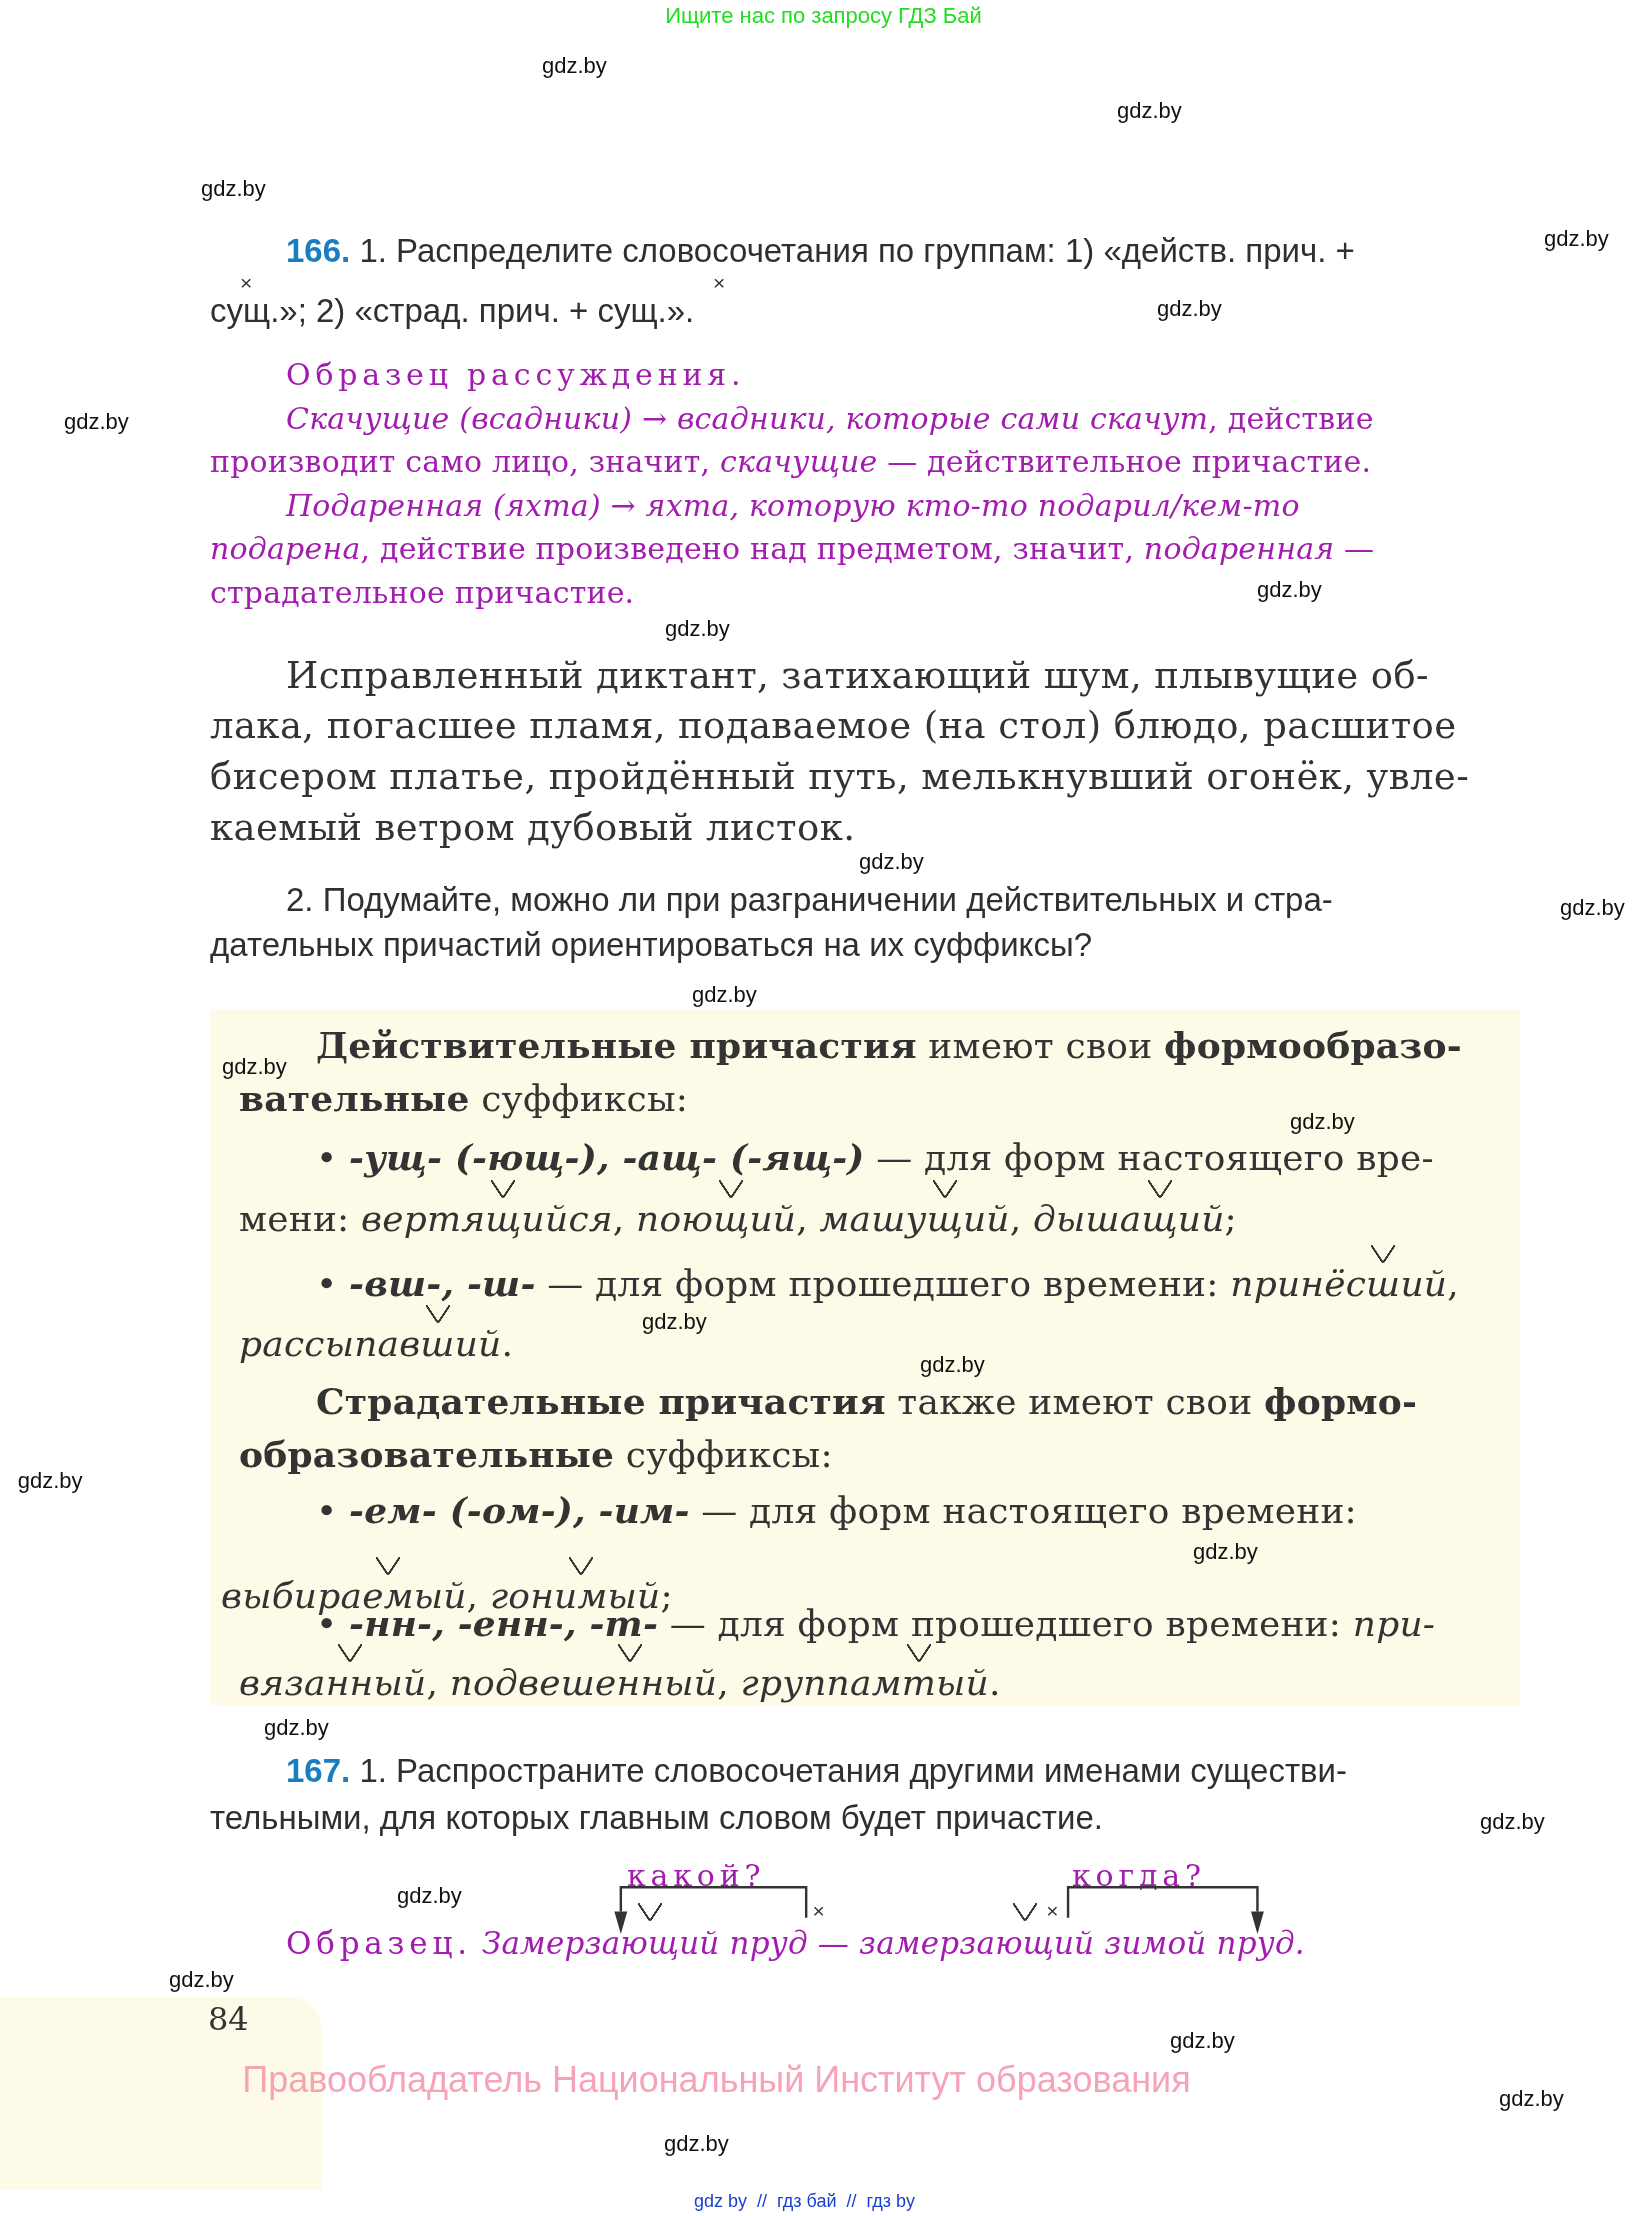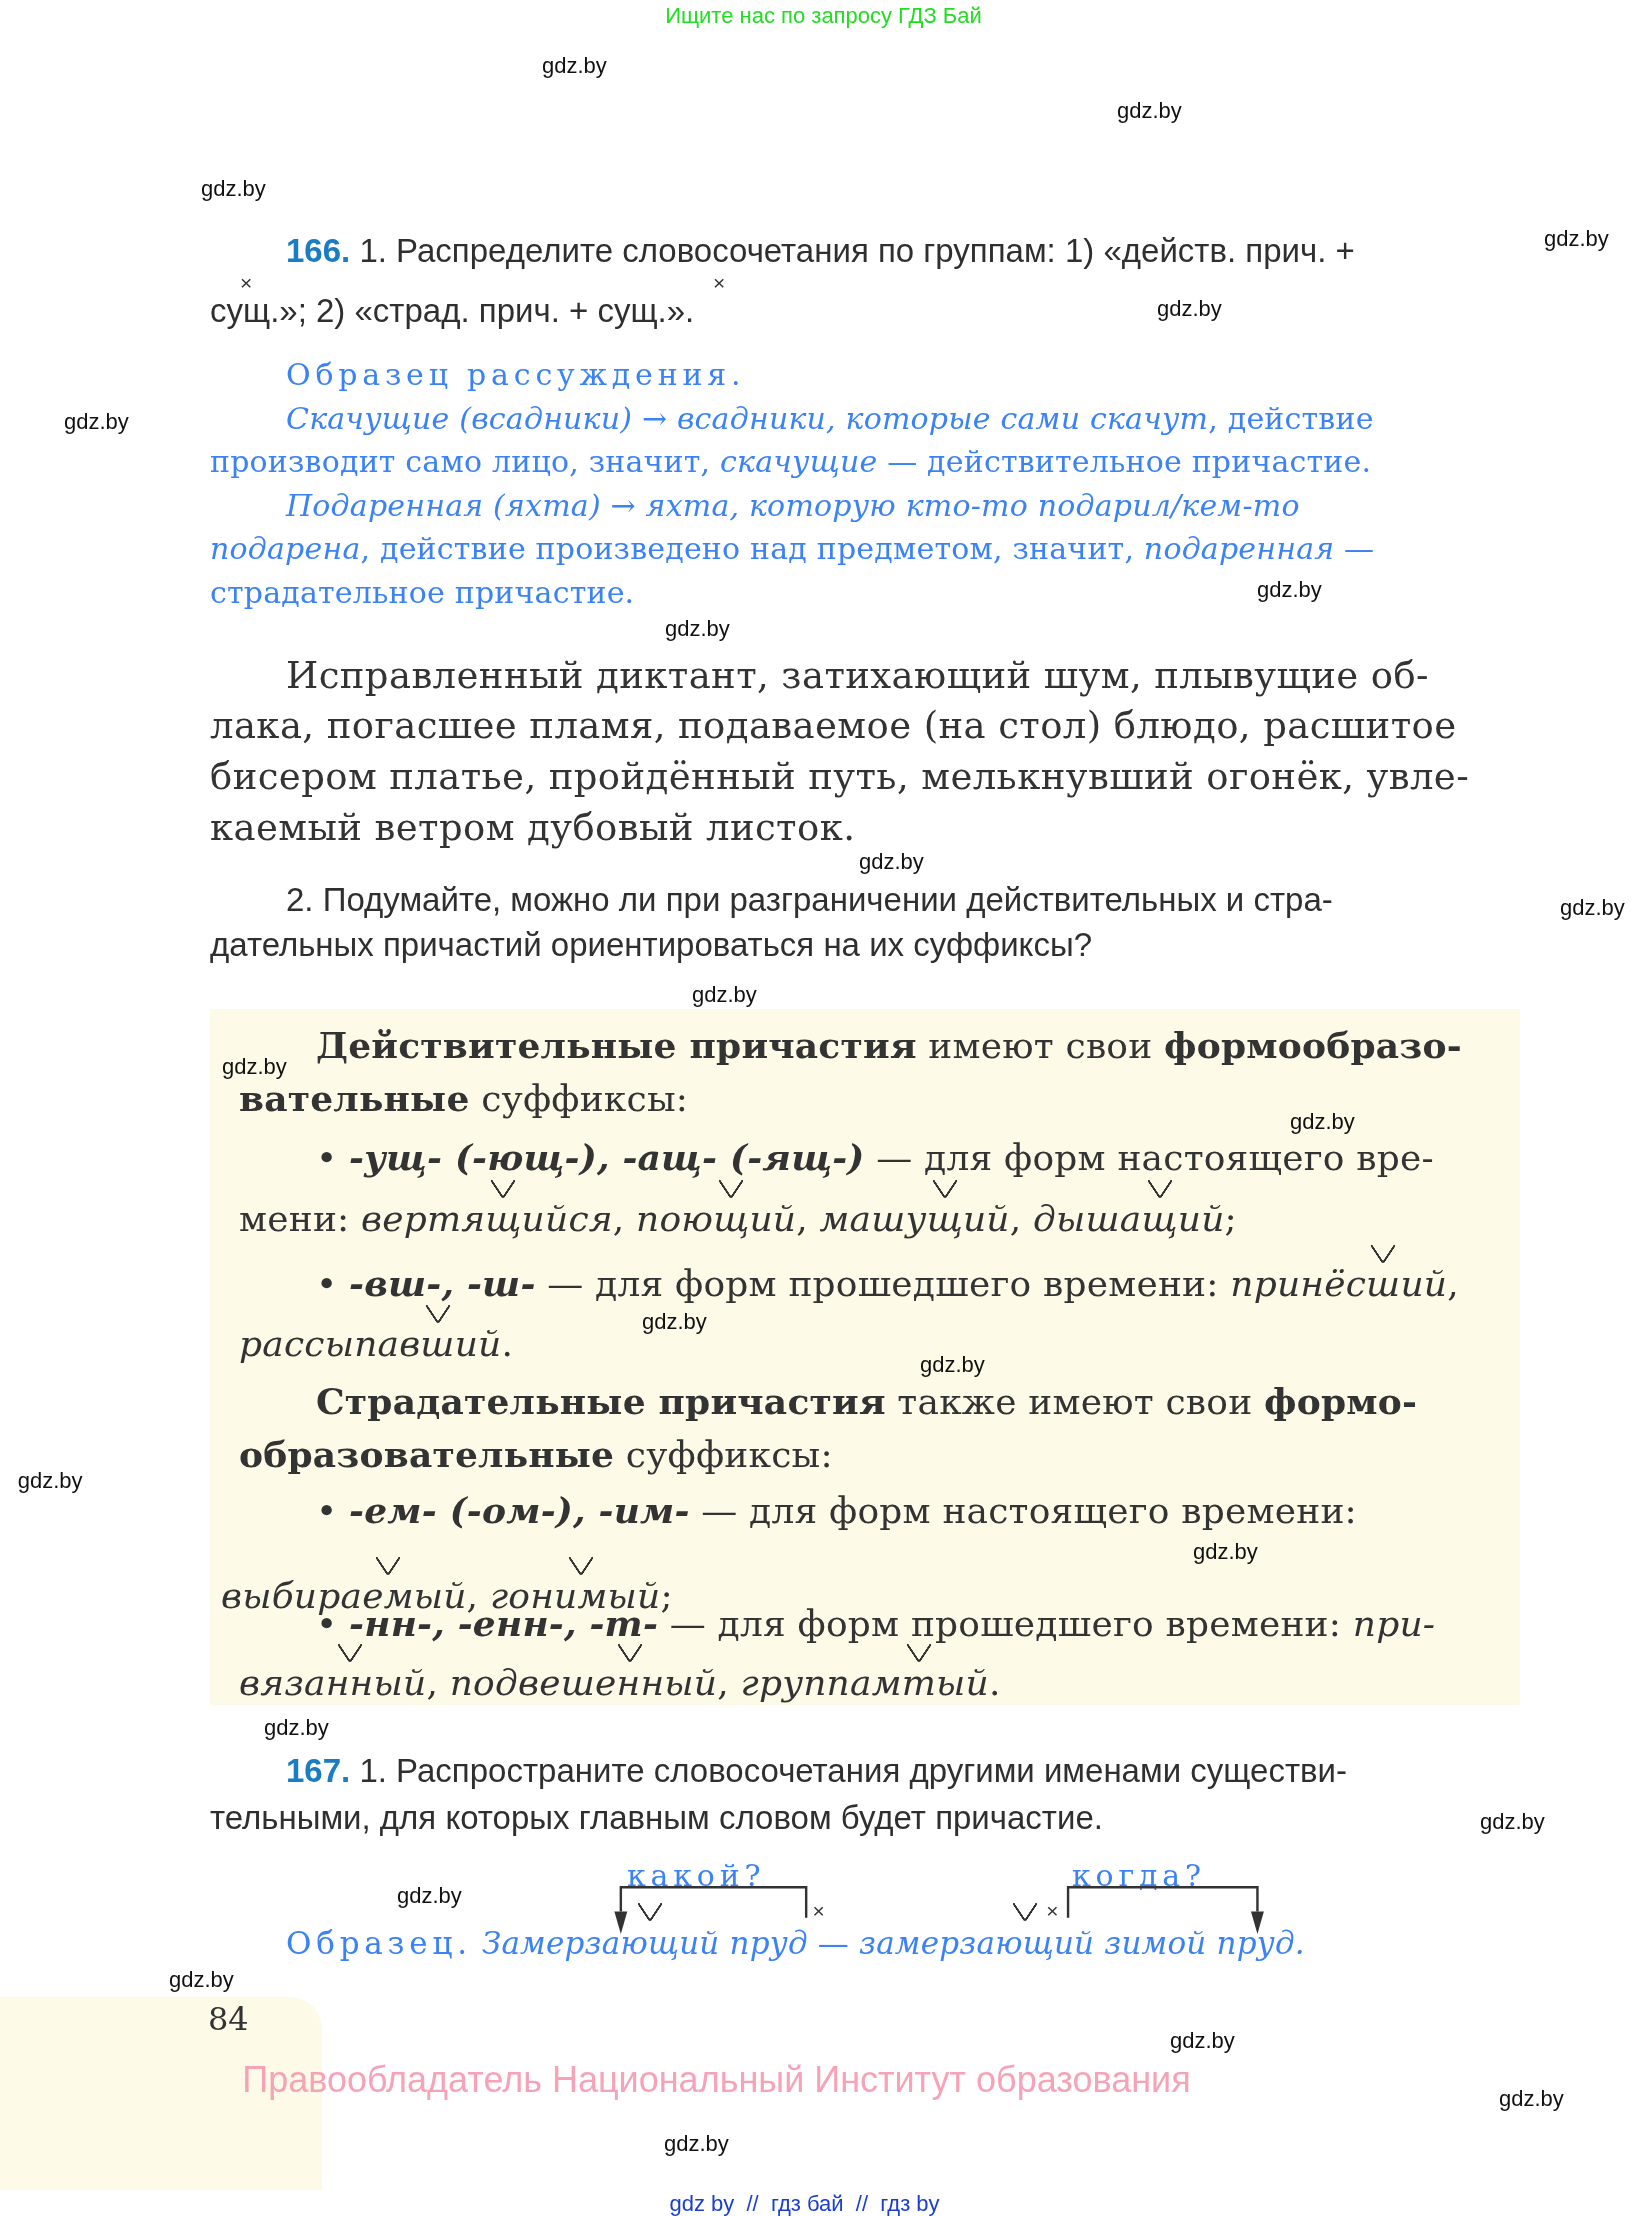--- a/index.html
+++ b/index.html
@@ -17,21 +17,21 @@
     font-family: "Liberation Sans", sans-serif; font-size: 22px; color: #111;
     white-space: nowrap;
   }
   .task {
     font-family: "Liberation Sans", sans-serif; font-size: 33px; color: #2f2f2f;
     line-height: 50px; white-space: nowrap;
   }
   .num { color: #1a7cc1; font-weight: bold; }
   .sample-line {
     font-family: "DejaVu Serif", serif; font-size: 30px; line-height: 44px;
-    color: #3b82f6; white-space: nowrap; letter-spacing: 0.2px;
+    color: #a21caf; white-space: nowrap; letter-spacing: 0.2px;
   }
   .spaced { letter-spacing: 4.8px; }
   .big-line {
     font-family: "DejaVu Serif", serif; font-size: 37px; line-height: 51px;
     color: #333; white-space: nowrap; letter-spacing: 0.4px;
   }
   .rule-box {
     left: 210px; top: 1009px; width: 1310px; height: 696px;
     background: #fdfbe8;
   }
@@ -62,21 +62,21 @@
   .page-num {
     left: 208px; top: 2000px; font-family: "DejaVu Serif", serif; font-size: 32px; color: #333;
   }
   .copyright {
     left: 0; width: 1433px; top: 2059px; text-align: center;
     font-family: "Liberation Sans", sans-serif; font-size: 36px; color: #f6a3b8;
     white-space: nowrap; padding-left: 0;
   }
   .footer-links {
     left: 0; width: 1609px; top: 2191px; text-align: center;
-    font-family: "Liberation Sans", sans-serif; font-size: 22px; color: #1a3fd0;
+    font-family: "Liberation Sans", sans-serif; font-size: 18px; color: #1a3fd0;
     white-space: pre;
   }
   svg.diagram { position: absolute; left: 0; top: 0; overflow: visible; }
 </style>
 </head>
 <body>
 
 <div class="abs top-banner">Ищите нас по запросу ГДЗ Бай</div>
 
 <div class="abs task" style="left:286px; top:226px;">

